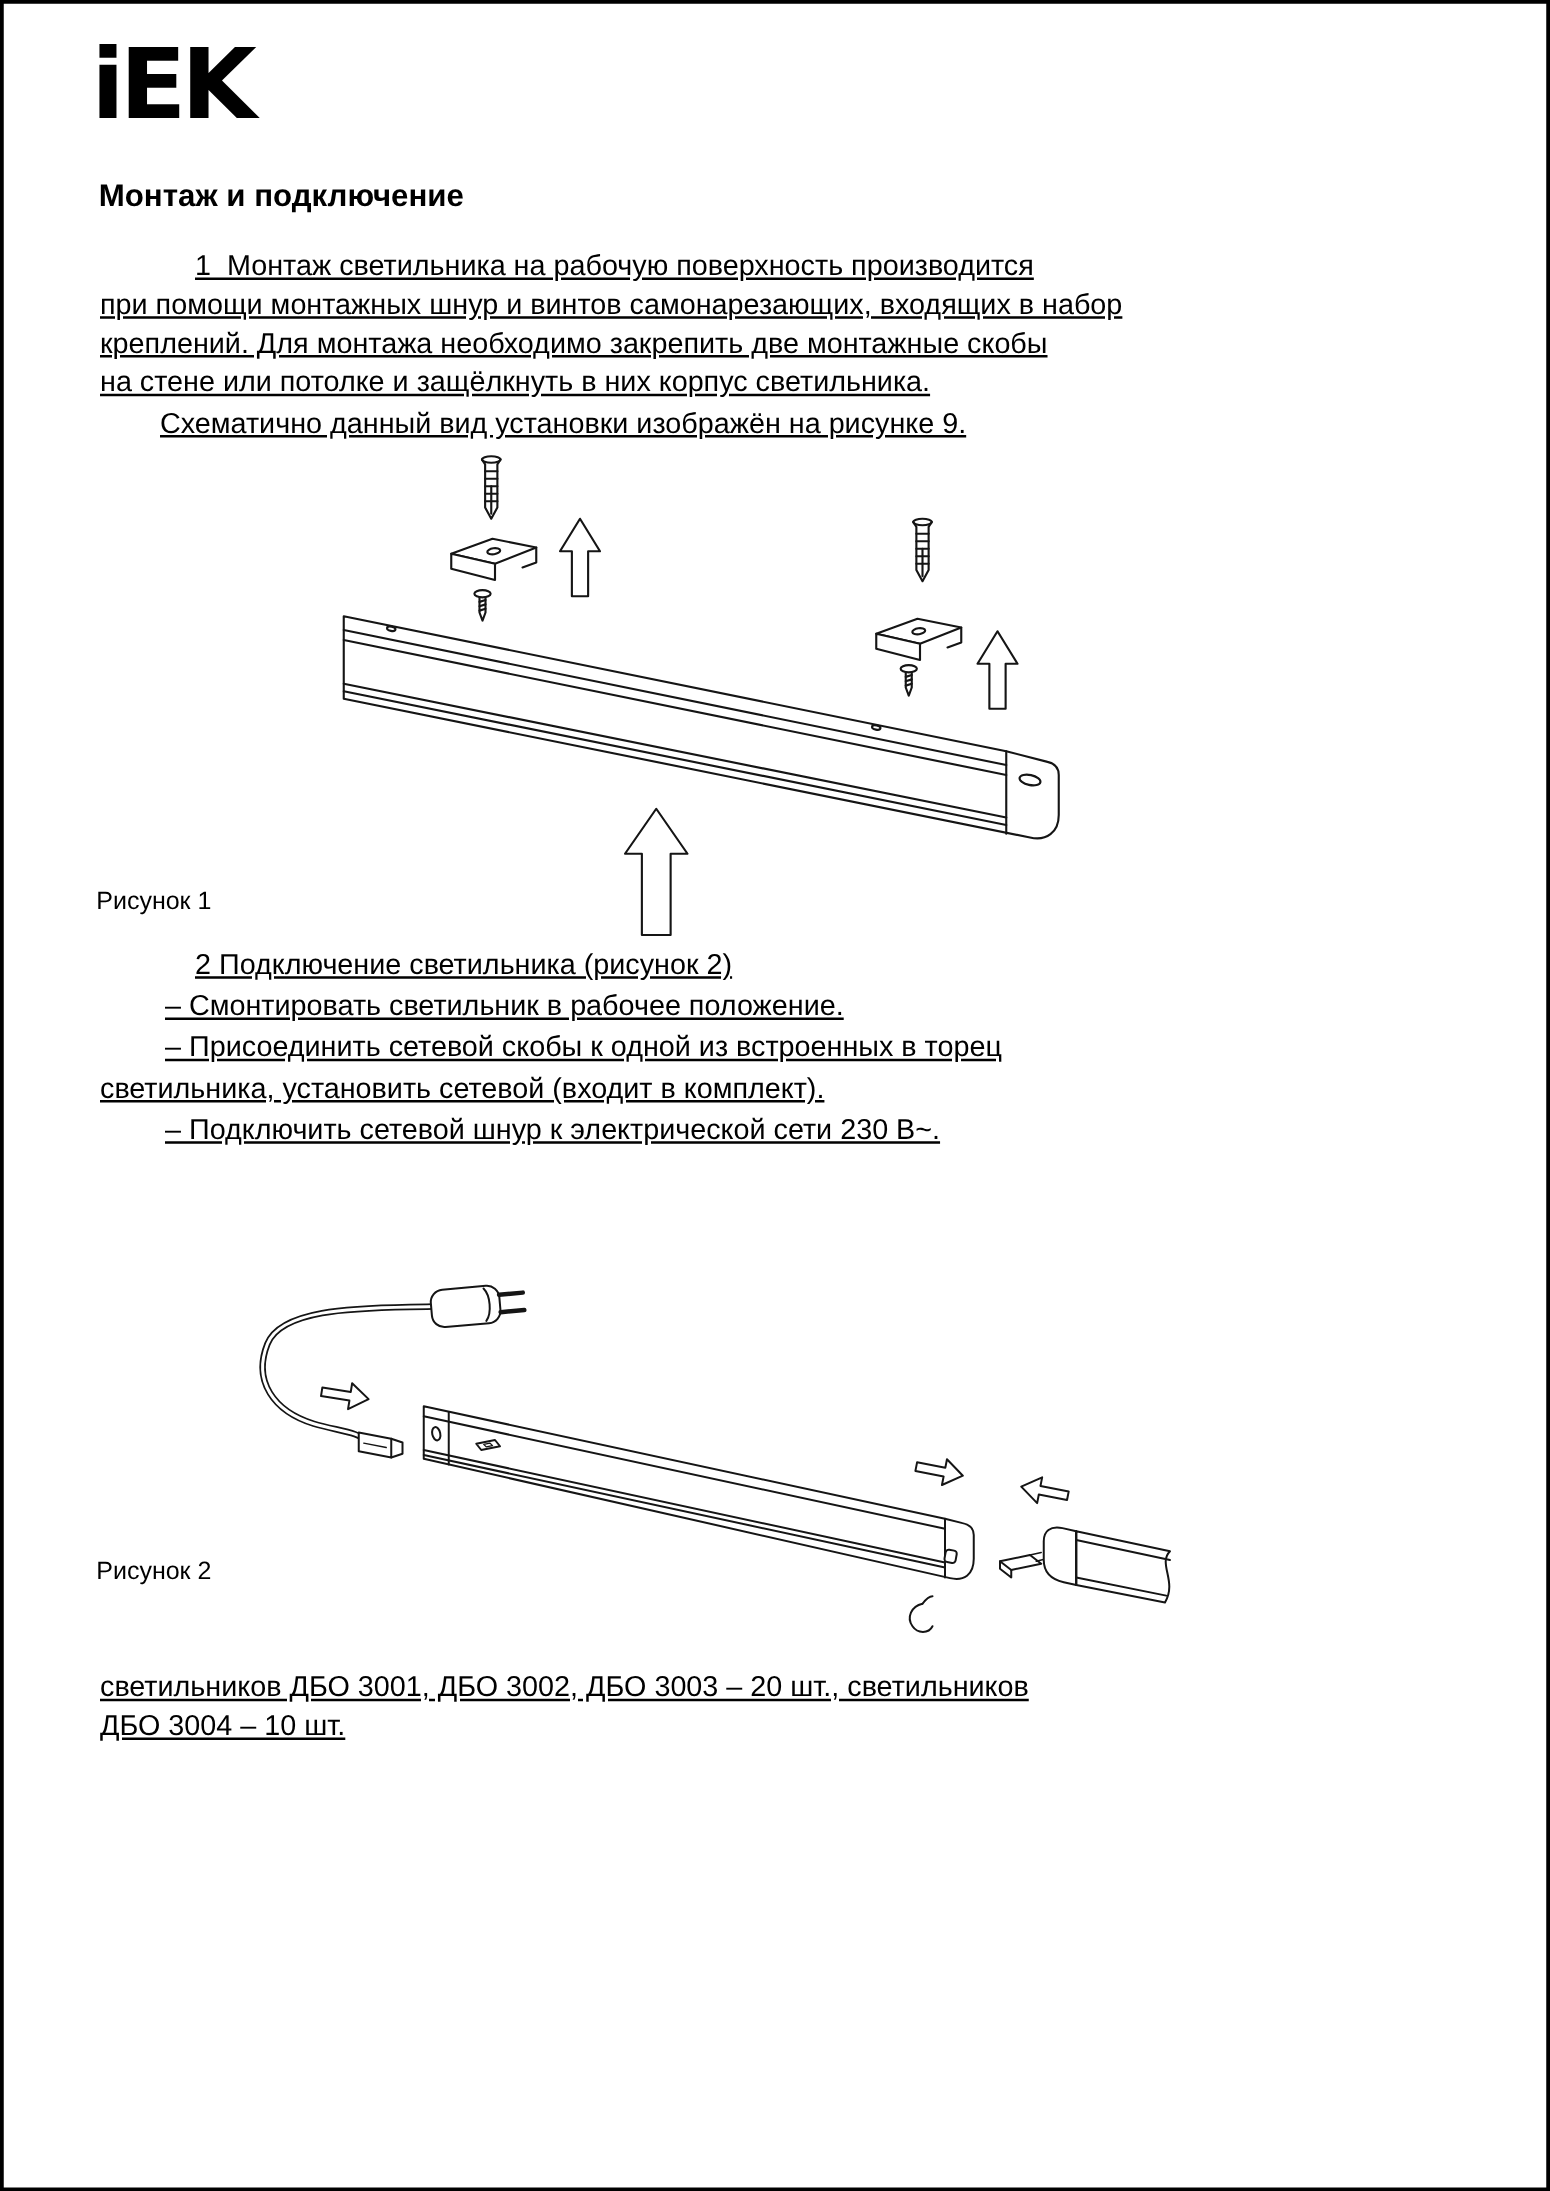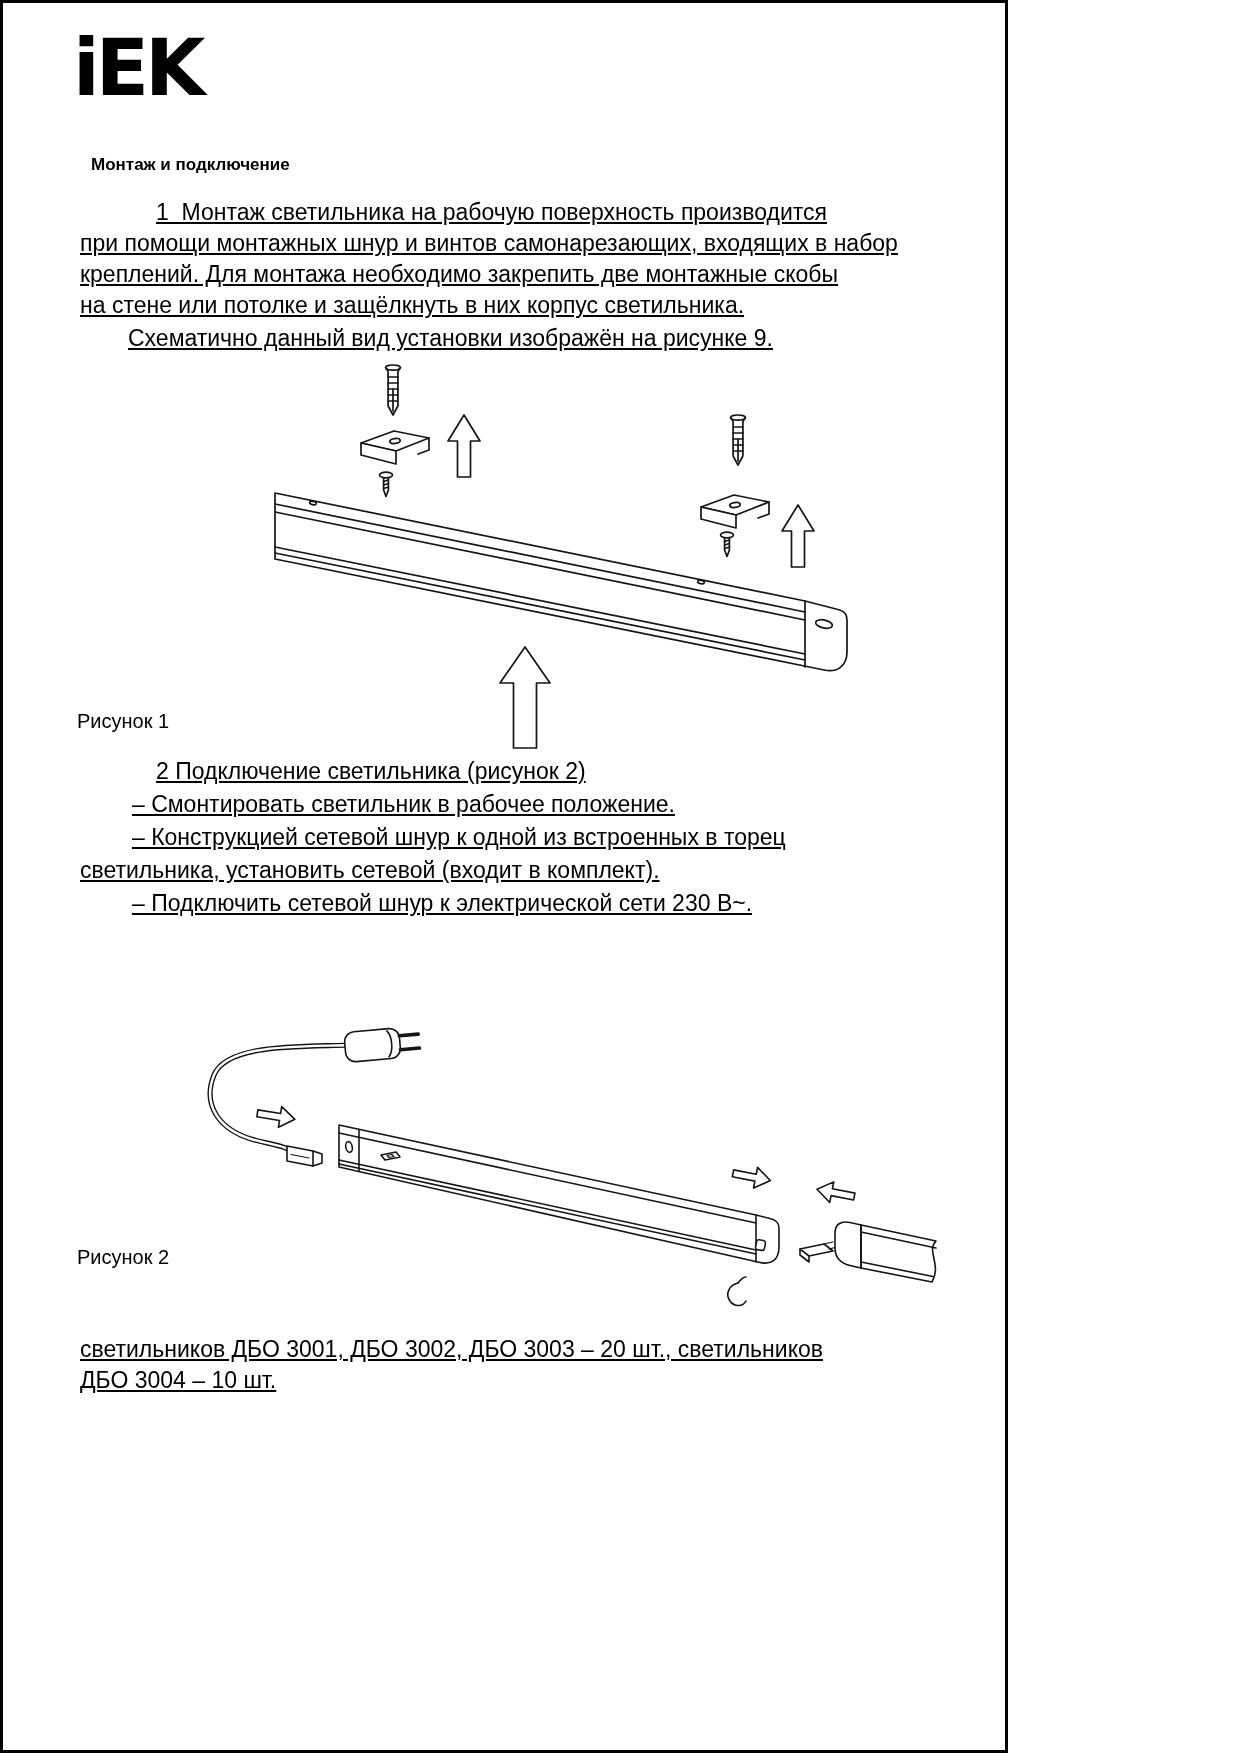--- a/index.html
+++ b/index.html
@@ -1,32 +1,32 @@
 <!DOCTYPE html>
 <html><head>
 <meta charset="utf-8">
 <style>
   html,body{margin:0;padding:0;background:#ffffff;}
   .page{
     position:relative;
-    width:1008px;height:1753px;
+    width:1240px;height:1753px;
     box-sizing:border-box;
     background:#fff;
     border:3px solid #000;
     font-family:"Liberation Sans","DejaVu Sans",sans-serif;
     color:#000;
     overflow:hidden;
   }
   .abs{position:absolute;}
   .logo{
     left:70px;top:26px;
     font-size:78px;font-weight:bold;letter-spacing:-4px;line-height:1;
     font-family:"DejaVu Sans","Liberation Sans",sans-serif;
   }
-  .heading{left:76px;top:140px;font-size:17px;font-weight:bold;margin:12px;text-align:right;}
+  .heading{left:76px;top:140px;font-size:25px;font-weight:bold;margin:0;text-align:right;}
   .block{left:77px;width:1110px;font-size:23px;line-height:31px;}
   .lh33{line-height:33px;}
   .line{white-space:pre;text-decoration:underline;}
   .ind76{padding-left:76px;}
   .ind52{padding-left:52px;}
   .ind48{padding-left:48px;}
   .caption{left:74px;font-size:20px;}
   .fig{position:absolute;}
 </style>
 </head>
@@ -92,21 +92,21 @@
       <use href="#arrUp" transform="translate(527,142)"></use>
       <path d="M0,0 L25,36 L11.5,36 L11.5,101 L-11.5,101 L-11.5,36 L-25,36 Z" transform="translate(254,284)"></path>
     </g>
   </svg>
 
   <div class="abs caption" style="top:707px">Рисунок 1</div>
 
   <div class="abs block lh33" style="top:752px">
     <div class="line ind76">2 Подключение светильника (рисунок 2)</div>
     <div class="line ind52">– Смонтировать светильник в рабочее положение.</div>
-    <div class="line ind52">– Конструкцией сетевой шнур к одной из встроенных в торец</div>
+    <div class="line ind52">– Присоединить сетевой скобы к одной из встроенных в торец</div>
     <div class="line">светильника, установить сетевой (входит в комплект).</div>
     <div class="line ind52">– Подключить сетевой шнур к электрической сети 230 В~.</div>
   </div>
 
   <svg class="fig" style="left:196px;top:1010px" width="742" height="310" viewBox="0 0 742 310">
     <defs>
       <g id="arrR">
           <path d="M0,7 L23,7 L23,0 L38,10.5 L23,21 L23,14 L0,14 Z"></path>
         </g>
       <g id="arrL">

